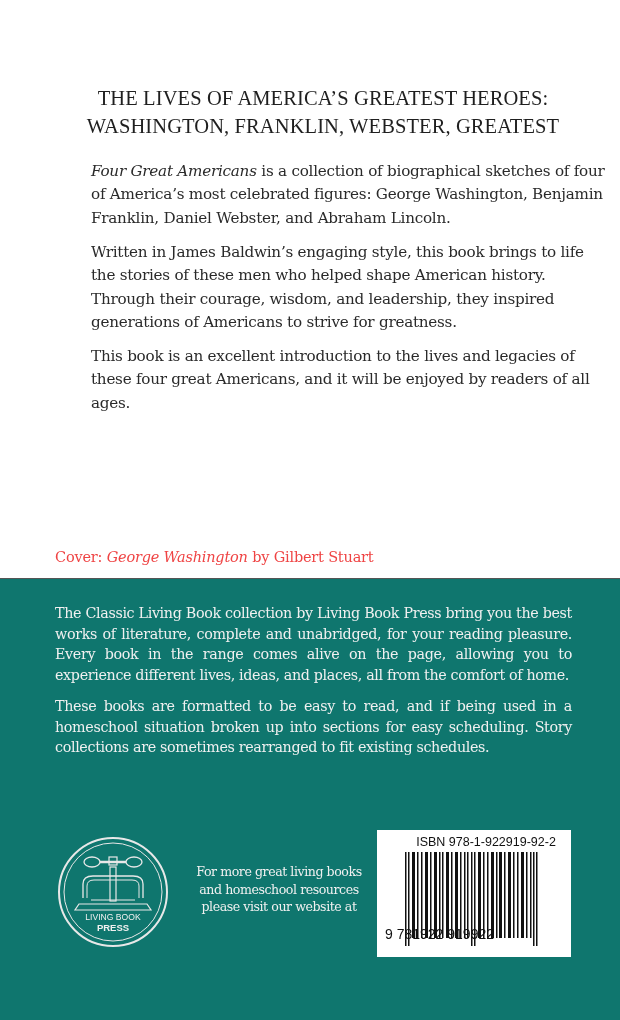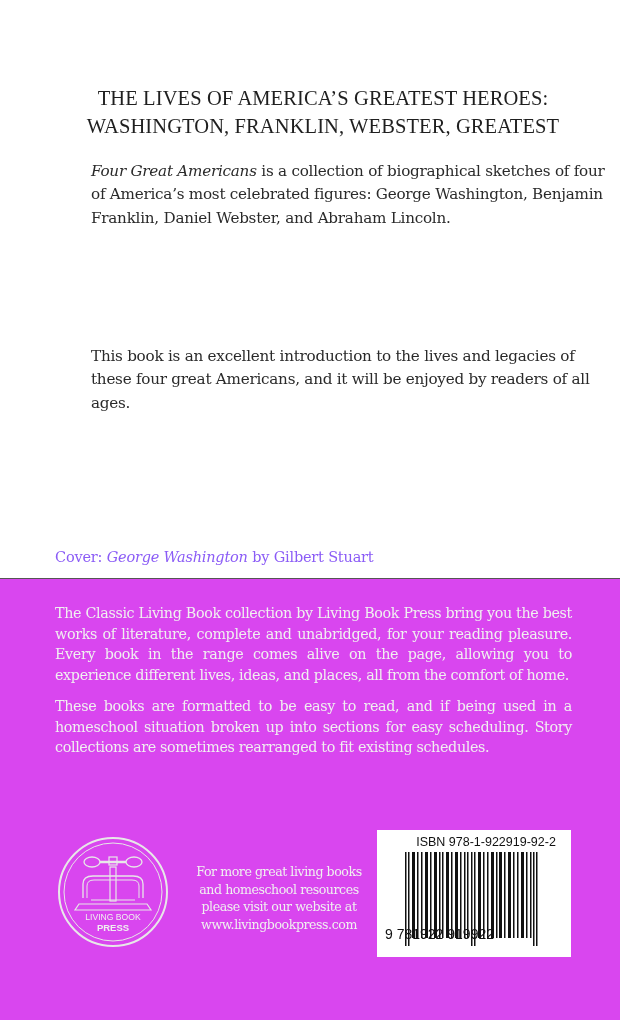--- a/index.html
+++ b/index.html
@@ -6,23 +6,23 @@
   body { width: 620px; height: 1020px; overflow: hidden; background: #ffffff; font-family: "DejaVu Serif", "Liberation Serif", serif; }
   .page { position: relative; width: 620px; height: 1020px; }
   .top { position: absolute; left: 0; top: 0; width: 620px; height: 578px; background: #ffffff; color: #231f20; }
   .heading { position: absolute; left: 0; top: 84px; width: 620px; text-align: center; font-family: "Liberation Serif", serif; font-size: 20.5px; line-height: 28px; color: #1f1f1f; letter-spacing: 0.1px; margin-left: 13px; }
   .heading div { white-space: nowrap; }
   .para { position: absolute; left: 55px; width: 520px; font-family: "DejaVu Serif", serif; font-size: 15.2px; line-height: 23.3px; color: #2a2a2a; letter-spacing: -0.25px; margin-left: 36px; }
   .para em { font-style: italic; }
   .p1 { top: 160px; }
   .p2 { top: 241px; }
   .p3 { top: 345px; }
-  .credit { position: absolute; left: 55px; top: 549px; font-family: "DejaVu Serif", serif; font-size: 14.5px; color: #8b5cf6; letter-spacing: -0.2px; white-space: nowrap; }
+  .credit { position: absolute; left: 55px; top: 549px; font-family: "DejaVu Serif", serif; font-size: 14.5px; color: #ef4444; letter-spacing: -0.2px; white-space: nowrap; }
   .credit em { font-style: italic; }
-  .bottom { position: absolute; left: 0; top: 578px; width: 620px; height: 442px; background: #d946ef; border-top: 1px solid #555; color: #f2f2f2; }
+  .bottom { position: absolute; left: 0; top: 578px; width: 620px; height: 442px; background: #0f766e; border-top: 1px solid #555; color: #f2f2f2; }
   .bpara { position: absolute; left: 55px; width: 517px; font-family: "DejaVu Serif", serif; font-size: 14.3px; line-height: 20.6px; color: #f0f0f0; text-align: justify; letter-spacing: -0.35px; }
   .bp1 { top: 24px; }
   .bp2 { top: 117px; }
   .logo { position: absolute; left: 57px; top: 257px; width: 112px; height: 112px; }
   .promo { position: absolute; left: 186px; top: 284px; width: 186px; font-family: "DejaVu Serif", serif; font-size: 12.6px; line-height: 17.6px; color: #f0f0f0; text-align: center; letter-spacing: -0.45px; }
   .promo div { white-space: nowrap; }
   .isbn-box { position: absolute; left: 377px; top: 251px; width: 194px; height: 127px; background: #ffffff; }
   .isbn-label { position: absolute; left: 12px; top: 5px; width: 194px; text-align: center; font-family: "Liberation Sans", sans-serif; font-size: 12.5px; color: #111; white-space: nowrap; }
   .barcode { position: absolute; left: 25px; top: 22px; width: 140px; height: 96px; }
   .bc-digits { position: absolute; left: 8px; top: 96px; font-family: "Liberation Sans", sans-serif; font-size: 14px; color: #111; white-space: nowrap; }
@@ -30,20 +30,21 @@
 </head>
 <body>
 
 <div class="page">
   <div class="top">
     <div class="heading">
       <div>THE LIVES OF AMERICA’S GREATEST HEROES:</div>
       <div>WASHINGTON, FRANKLIN, WEBSTER, GREATEST</div>
     </div>
     <div class="para p1"><em>Four Great Americans</em><span> is a collection of biographical sketches of four of America’s most celebrated figures: George Washington, Benjamin Franklin, Daniel Webster, and Abraham Lincoln.</span></div>
+    <div class="para p2">Written in James Baldwin’s engaging style, this book brings to life the stories of these men who helped shape American history. Through their courage, wisdom, and leadership, they inspired generations of Americans to strive for greatness.</div>
     <div class="para p3">This book is an excellent introduction to the lives and legacies of these four great Americans, and it will be enjoyed by readers of all ages.</div>
     <div class="credit"><span>Cover: </span><em>George Washington</em><span> by Gilbert Stuart</span></div>
   </div>
 
   <div class="bottom">
     <div class="bpara bp1">The Classic Living Book collection by Living Book Press bring you the best works of literature, complete and unabridged, for your reading pleasure. Every book in the range comes alive on the page, allowing you to experience different lives, ideas, and places, all from the comfort of home.</div>
     <div class="bpara bp2">These books are formatted to be easy to read, and if being used in a homeschool situation broken up into sections for easy scheduling. Story collections are sometimes rearranged to fit existing schedules.</div>
 
     <svg class="logo" viewBox="0 0 112 112">
       <g fill="none" stroke="#e8e8e8">
@@ -60,21 +61,20 @@
         <path d="M34 64 h44" stroke-width="1"></path>
       </g>
       <text x="56" y="84" text-anchor="middle" font-family="Liberation Sans, sans-serif" font-size="8.6" fill="#f0f0f0">LIVING BOOK</text>
       <text x="56" y="95" text-anchor="middle" font-family="Liberation Sans, sans-serif" font-size="9.5" font-weight="bold" fill="#f0f0f0">PRESS</text>
     </svg>
 
     <div class="promo">
       <div>For more great living books</div>
       <div>and  homeschool  resources</div>
       <div>please visit  our website at</div>
-      <div>www.livingbookpress.com</div>
     </div>
 
     <div class="isbn-box">
       <div class="isbn-label">ISBN 978-1-922919-92-2</div>
       <svg class="barcode" viewBox="0 0 140 96">
         <g fill="#111">
           <rect x="3" y="0" width="1.5" height="94"></rect>
             <rect x="6" y="0" width="1.5" height="94"></rect>
           <rect x="10" y="0" width="3" height="86"></rect>
             <rect x="15" y="0" width="1.5" height="86"></rect>

